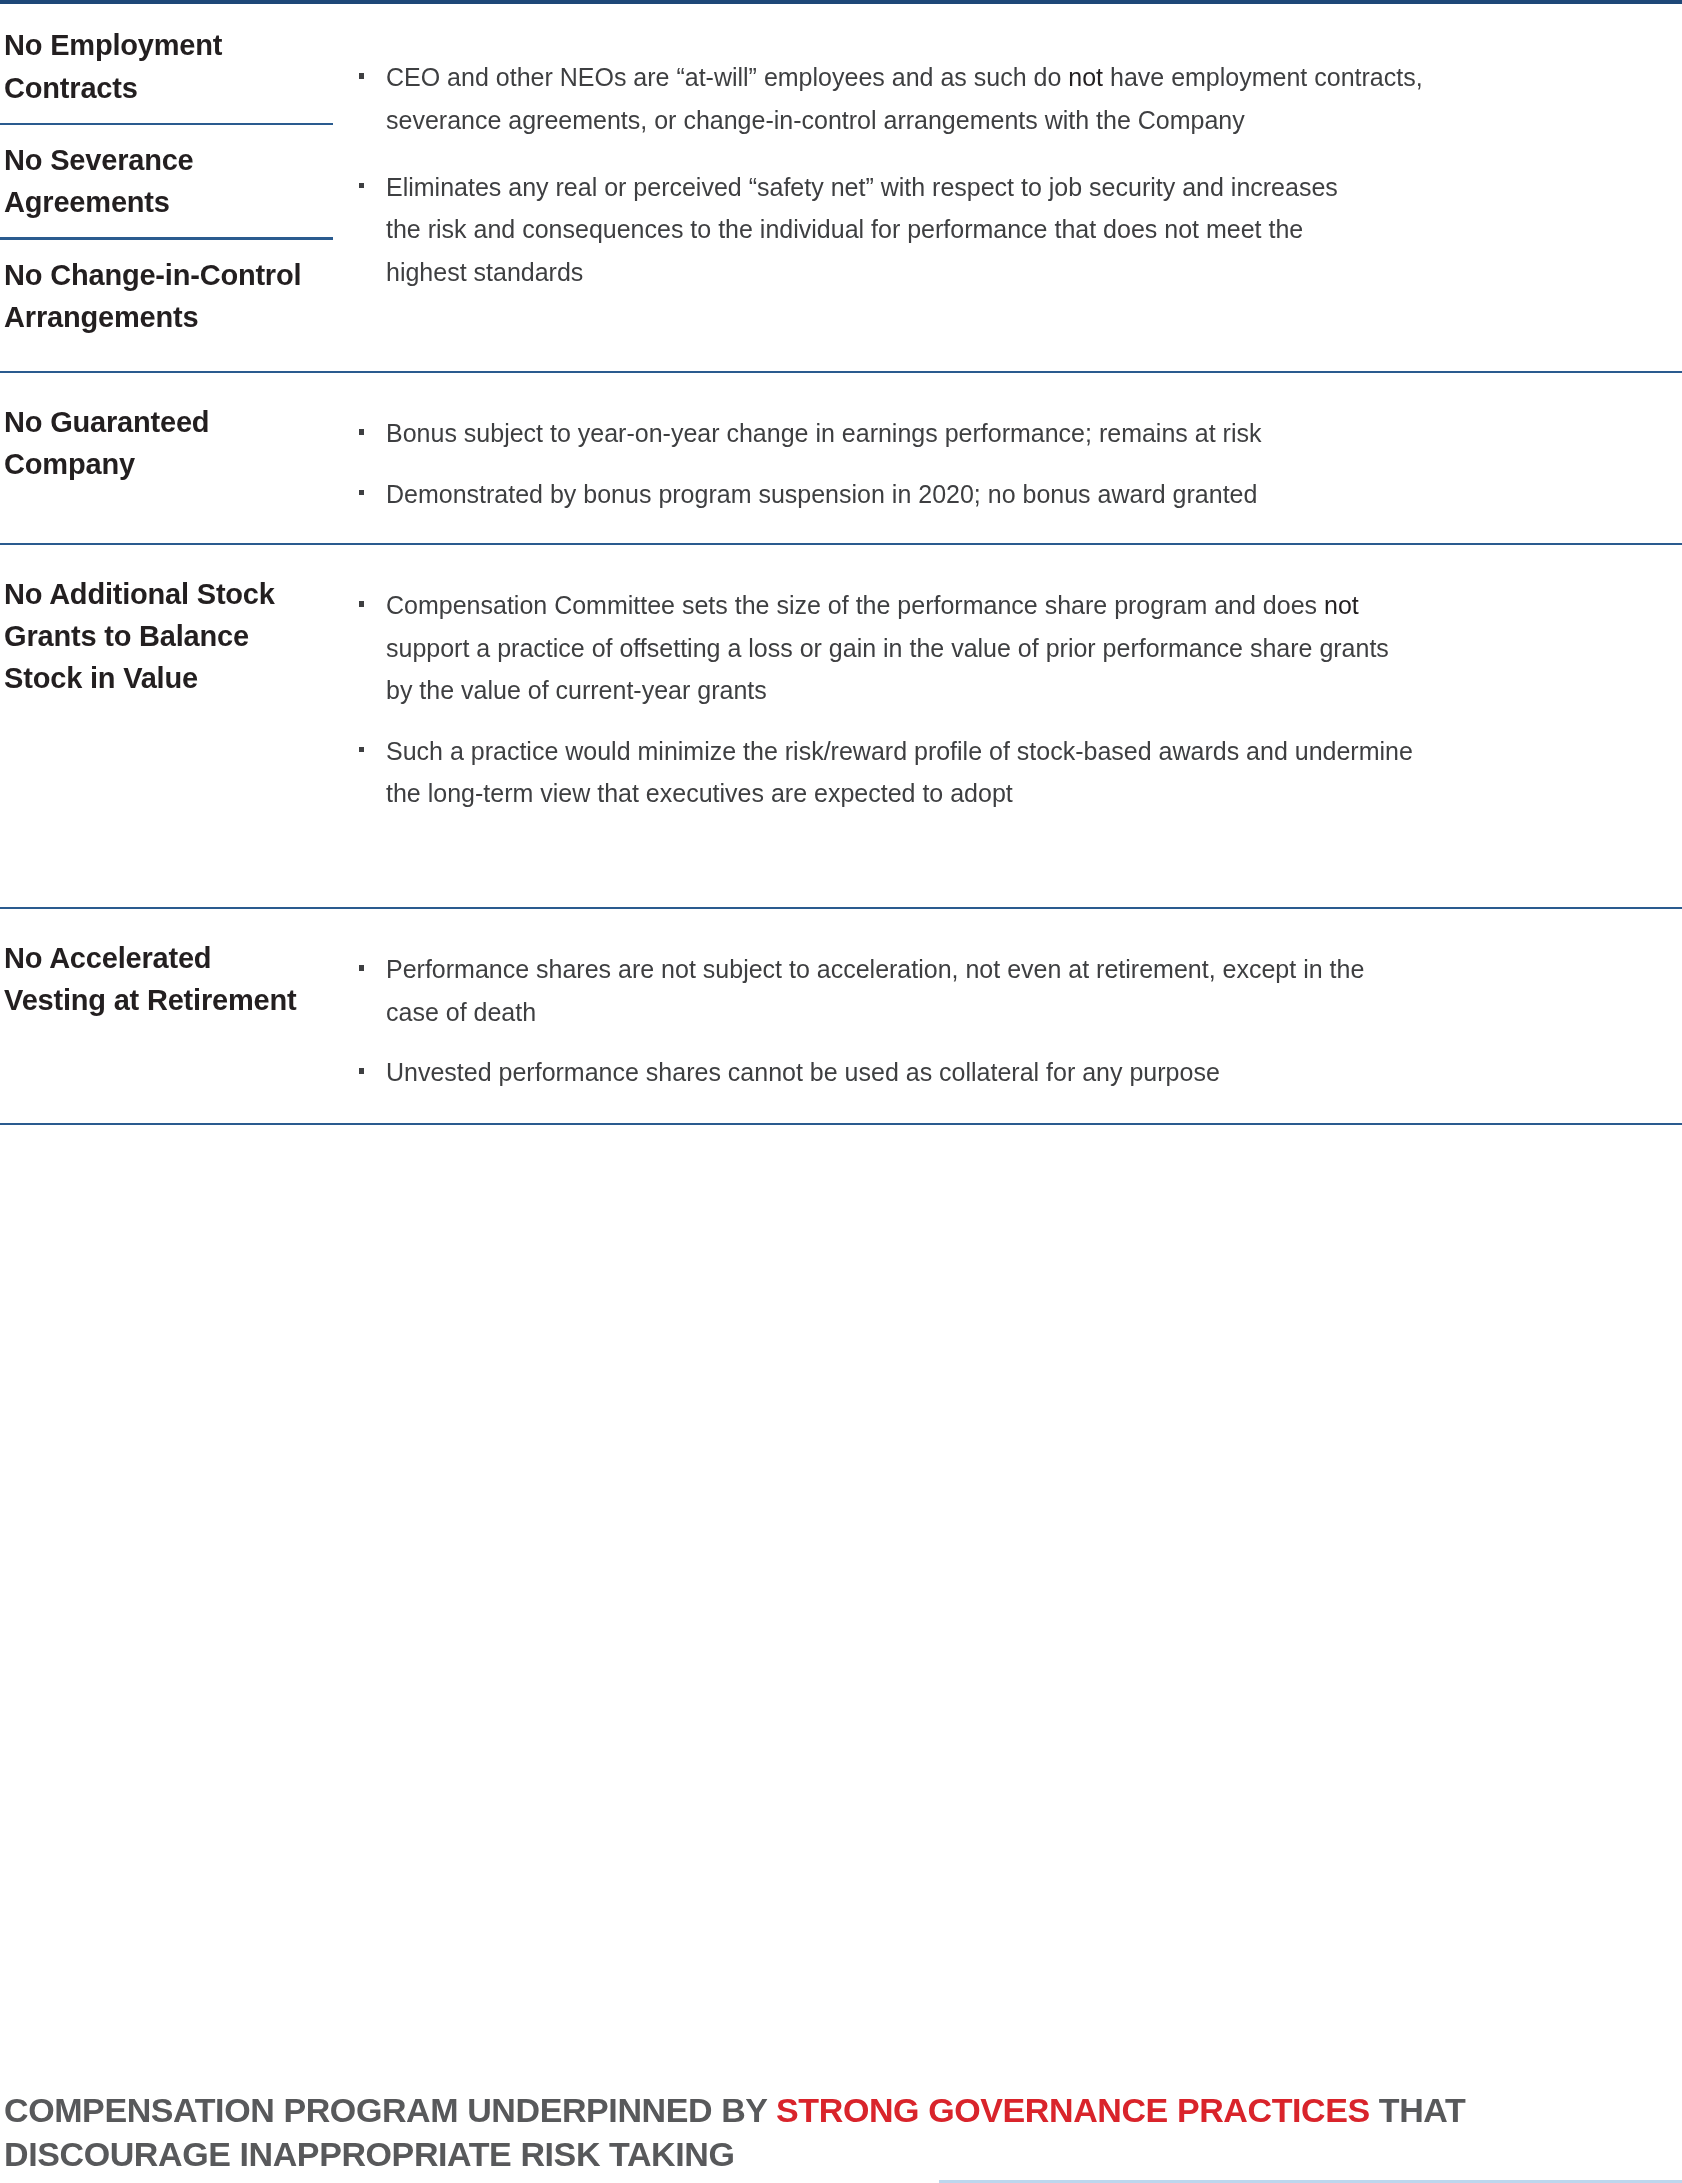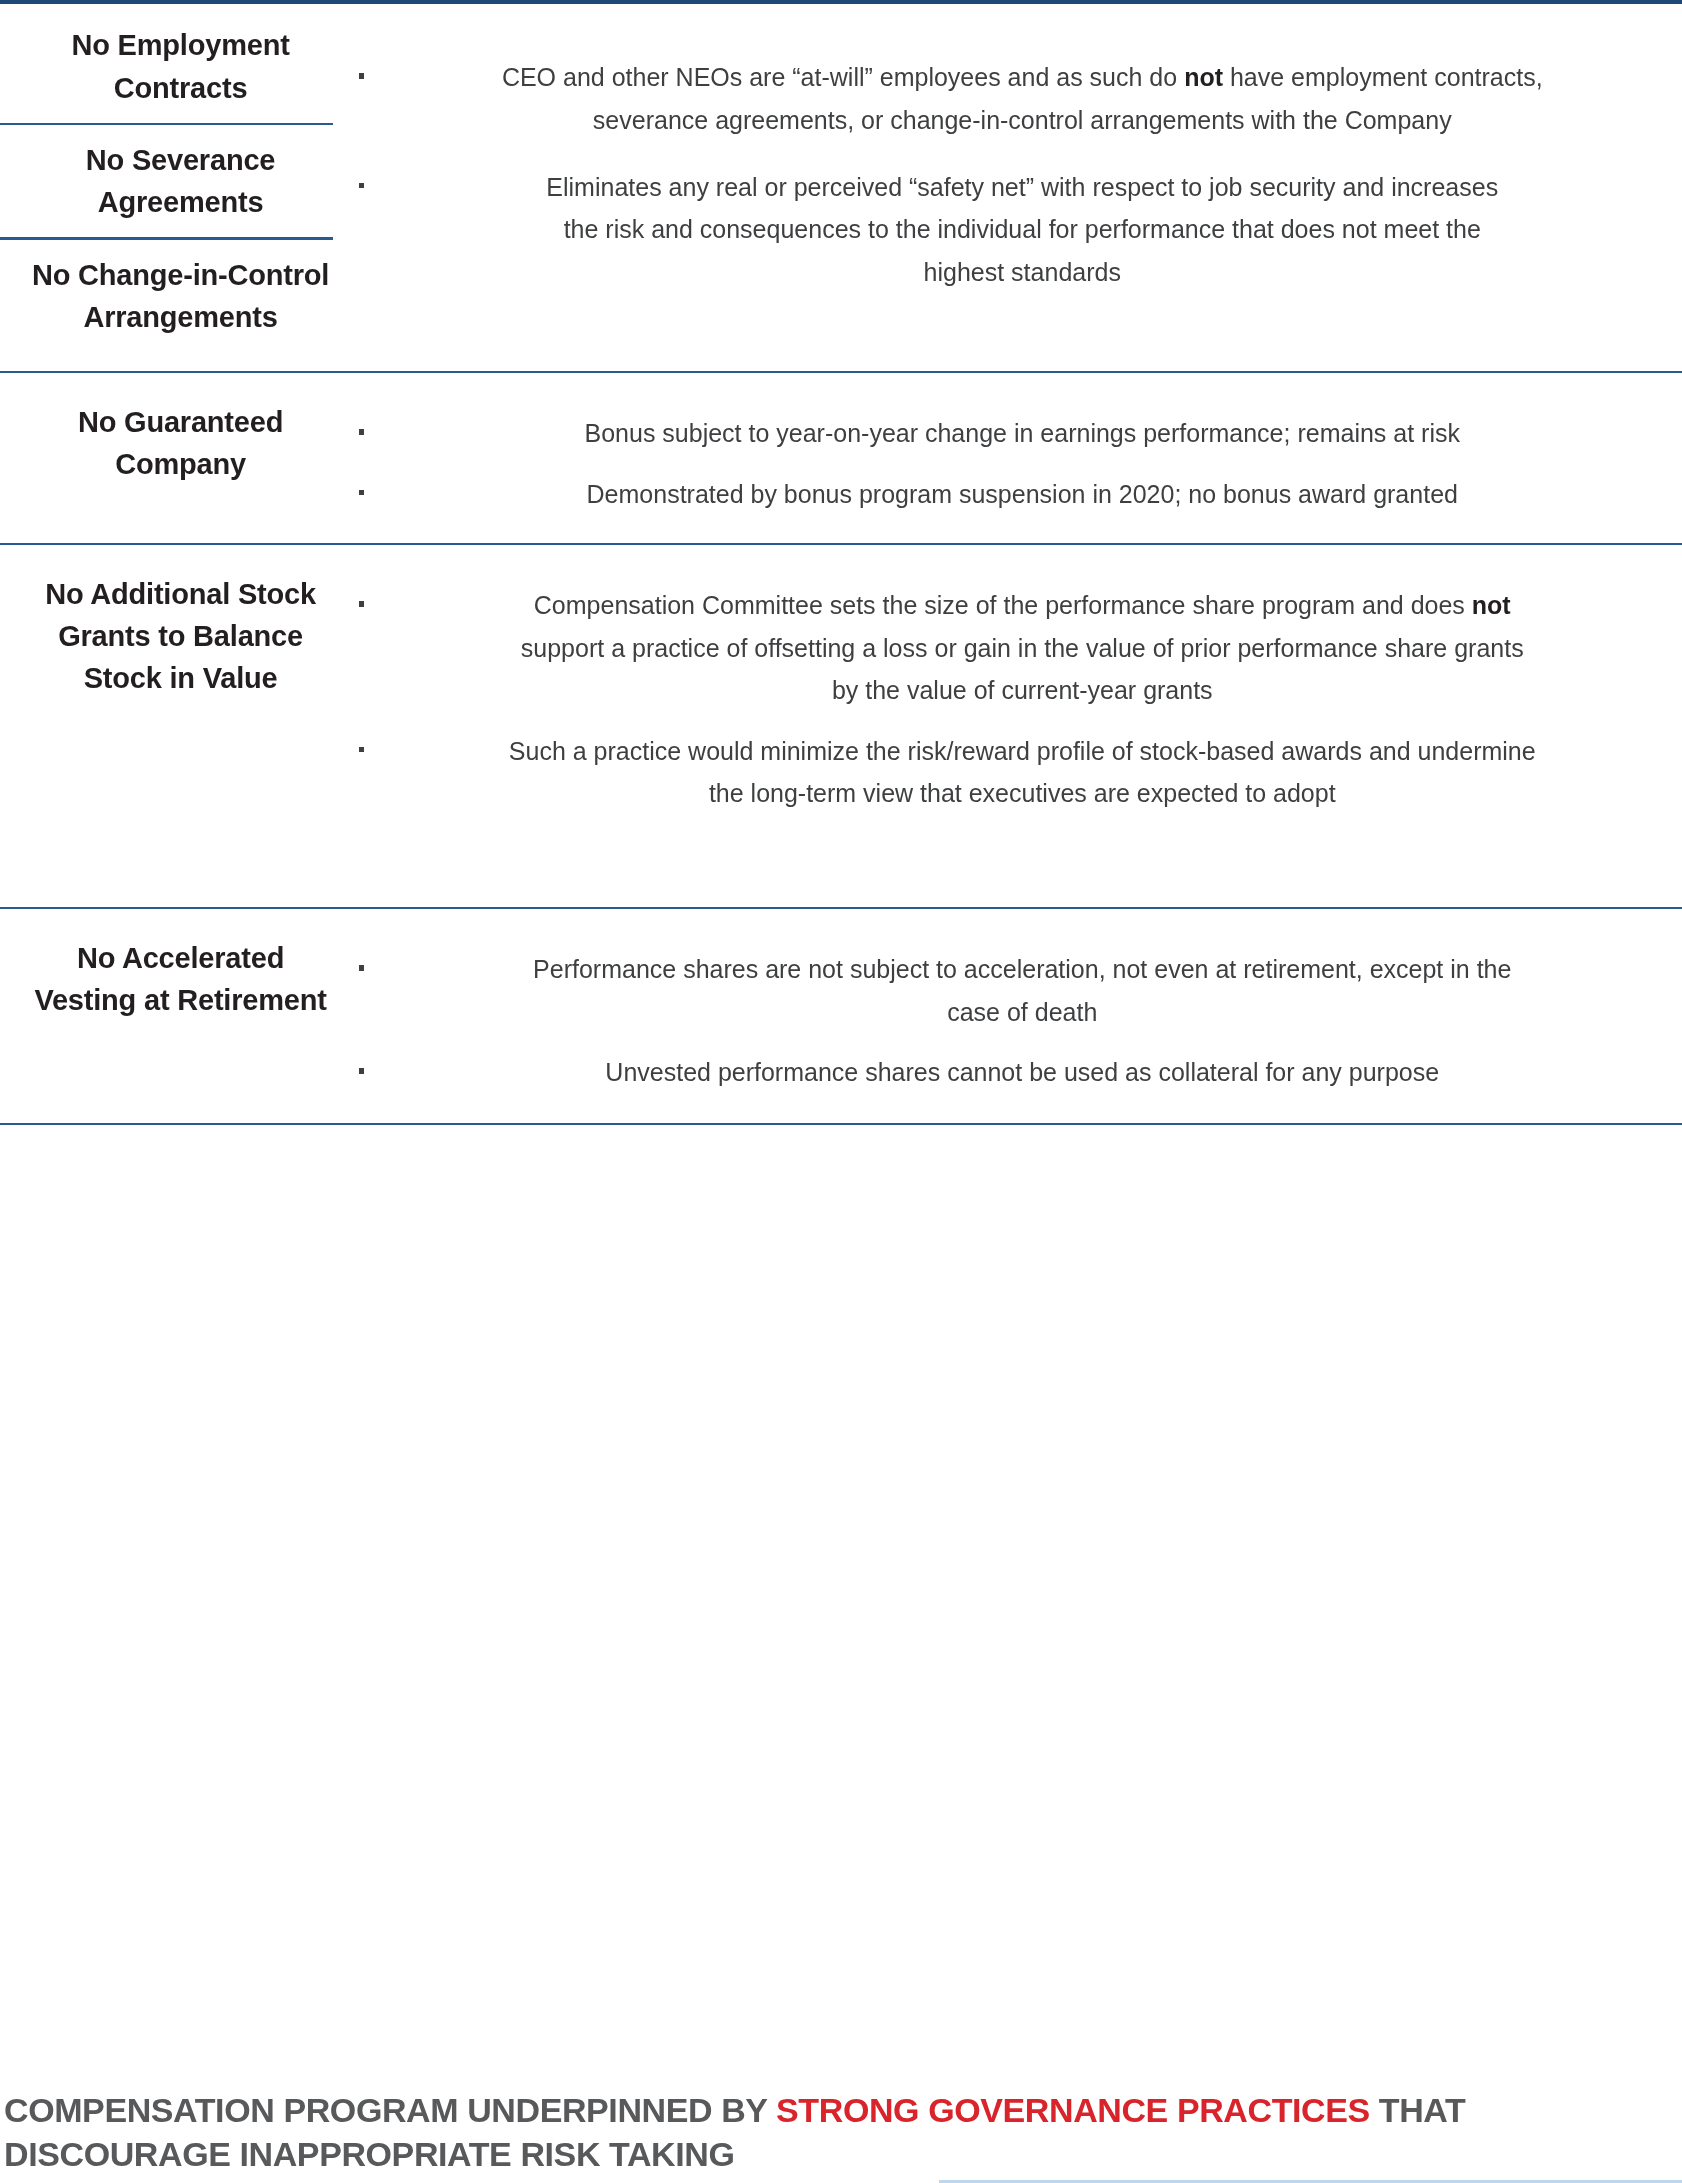--- a/index.html
+++ b/index.html
@@ -23,21 +23,20 @@
     position:absolute;left:0;top:0;width:1683px;height:4.1px;
     background:var(--top-border);
   }
   .table{
     position:absolute;left:0;top:4.1px;width:1683px;
   }
   .section{
     display:flex;
     box-sizing:border-box;
     border-bottom:2.5px solid var(--divider);
-    text-align:center;
   }
   .section:nth-of-type(1){height:369px;}
   .section:nth-of-type(2){height:172px;}
   .section:nth-of-type(3){height:364px;}
   .section:nth-of-type(4){height:216px;}
   .col-left{
     width:357px;flex:none;box-sizing:border-box;
     padding:20.4px 0 0 4.1px;
   }
   .section:nth-of-type(n+2) .col-left{padding-top:28px;}
@@ -68,21 +67,21 @@
     white-space:pre-wrap;
     margin-top:18px;
   }
   .section:nth-of-type(1) .bullet{margin-top:24.5px;}
   .bullet:first-child,
   .section:nth-of-type(1) .bullet:first-child{margin-top:0;}
   .bullet-marker{
     position:absolute;left:1.6px;top:17px;
     width:5.7px;height:5.7px;background:var(--body-text);
   }
-  .seg-b{font-weight:700;color:var(--heading-text);}
+  .seg-b{font-weight:400;color:var(--heading-text);}
   .banner{
     position:absolute;left:4px;top:2088px;width:1625px;
     font-size:34px;font-weight:700;letter-spacing:-0.4px;
     line-height:1.3;color:var(--banner-gray);
   }
   .banner-line{white-space:nowrap;}
   .banner .red{color:var(--banner-red);}
   .bottom-edge-rule{
     position:absolute;left:939px;top:2180px;width:743px;height:3.3px;
     background:#bdd7ee;

